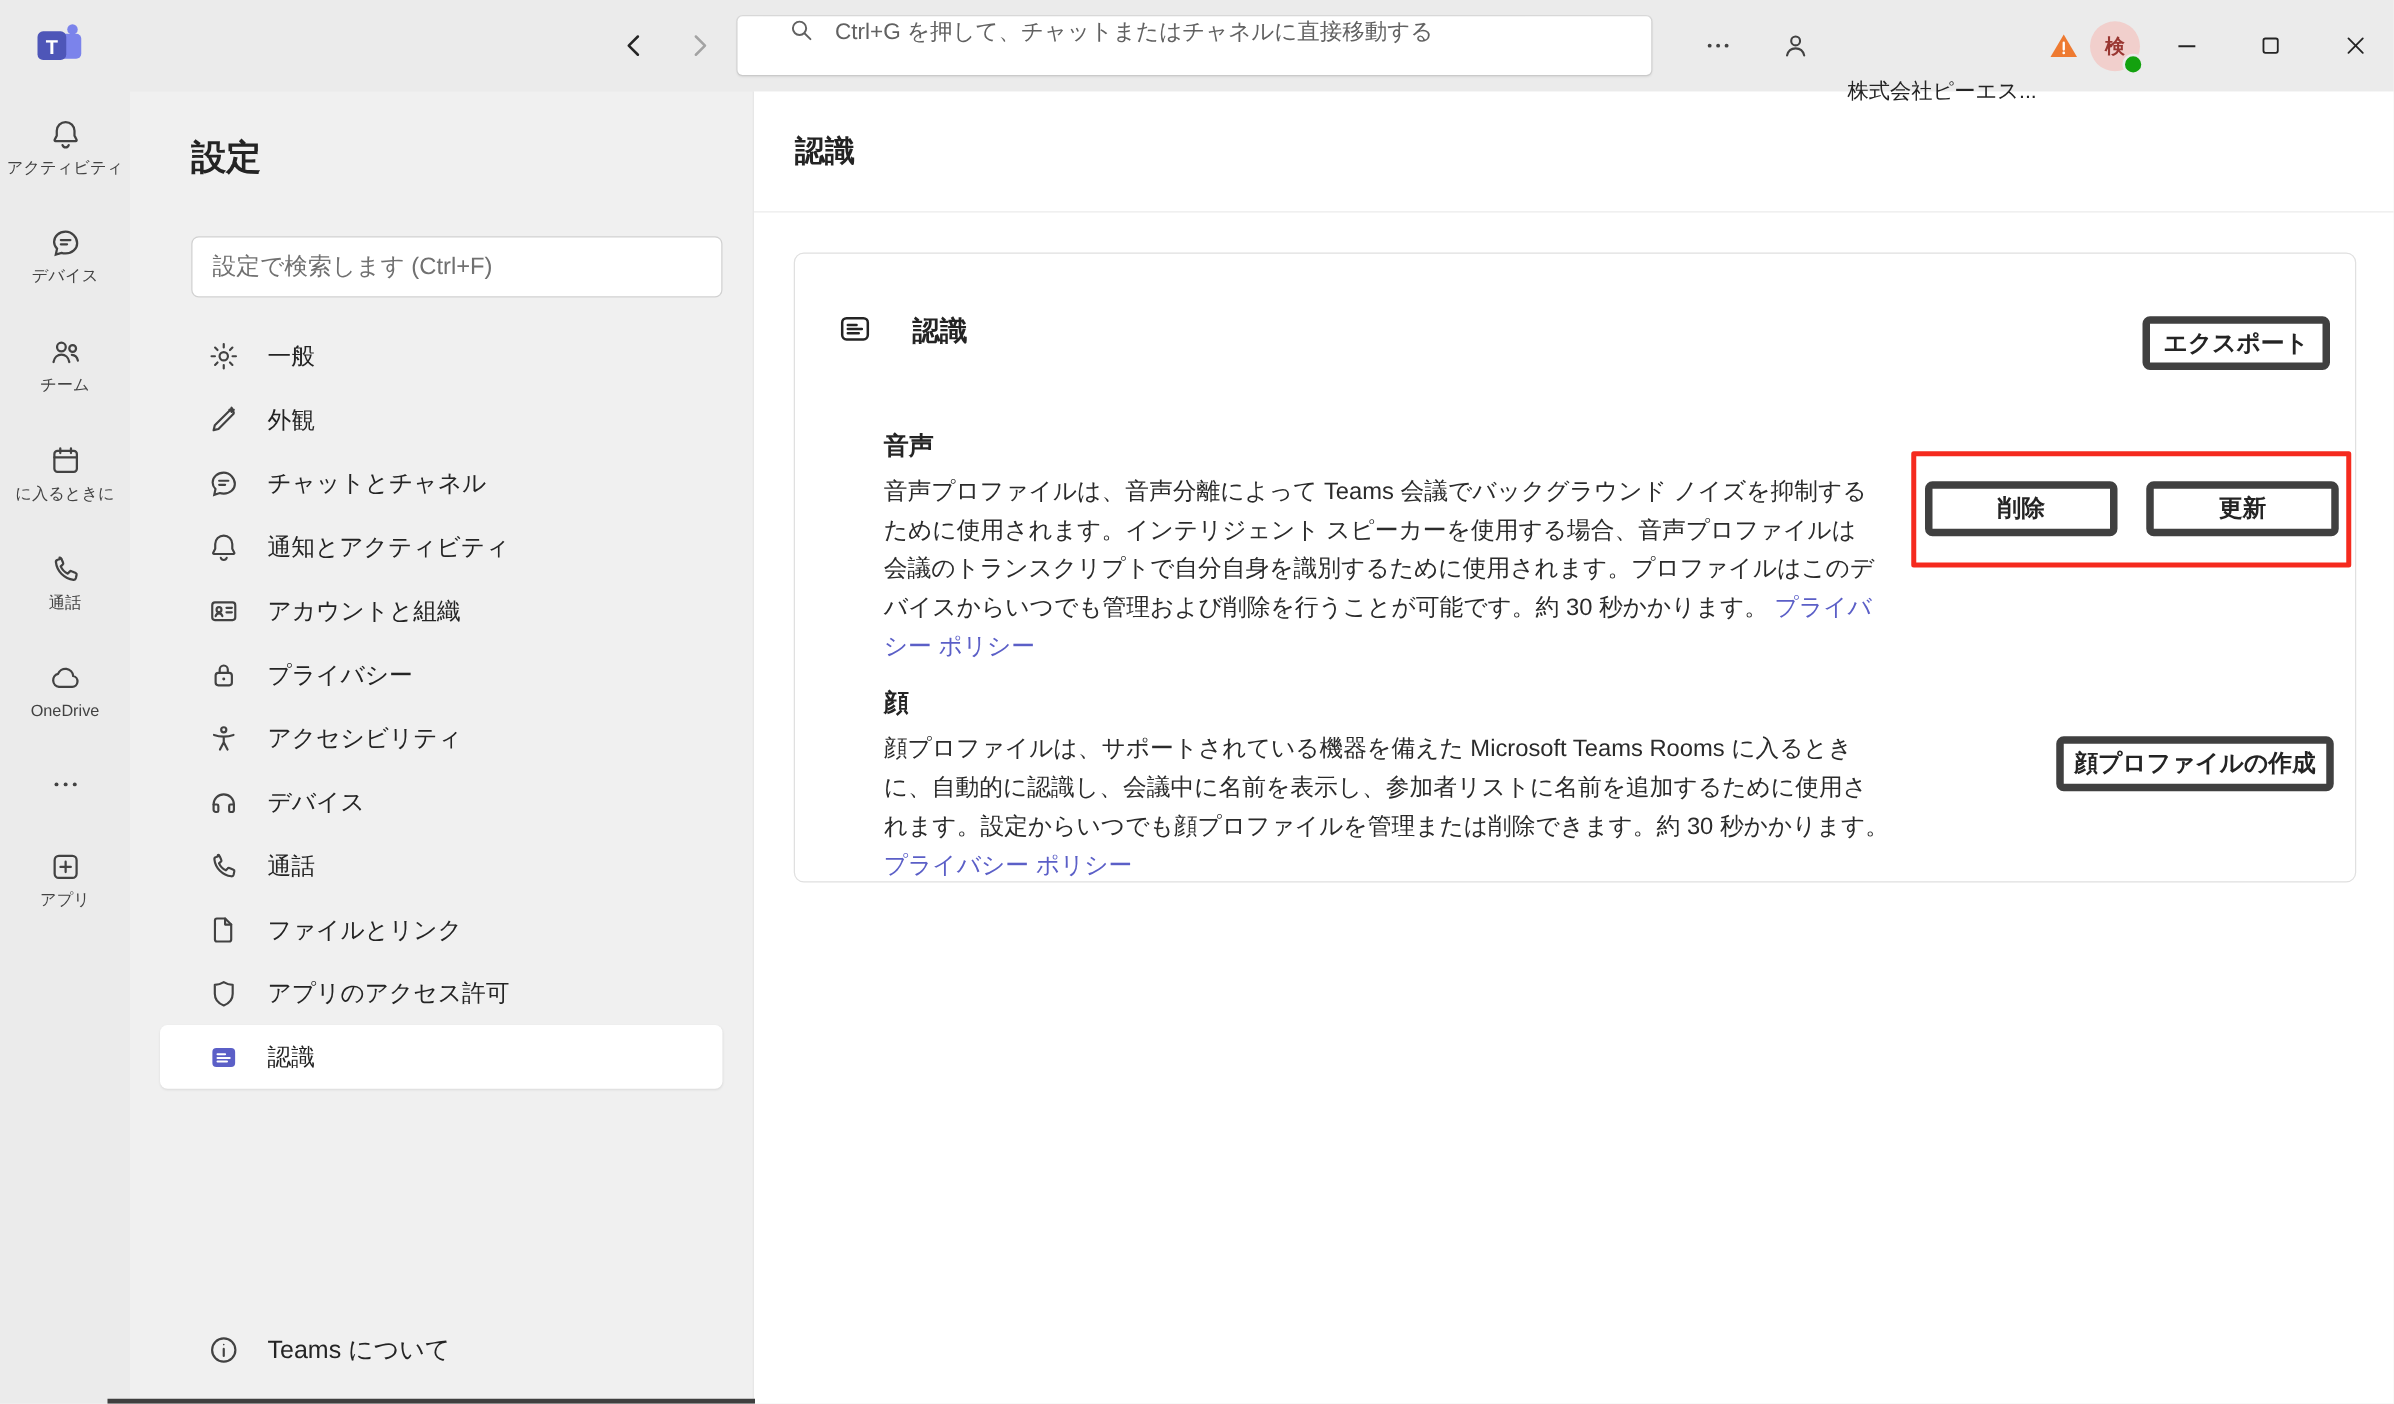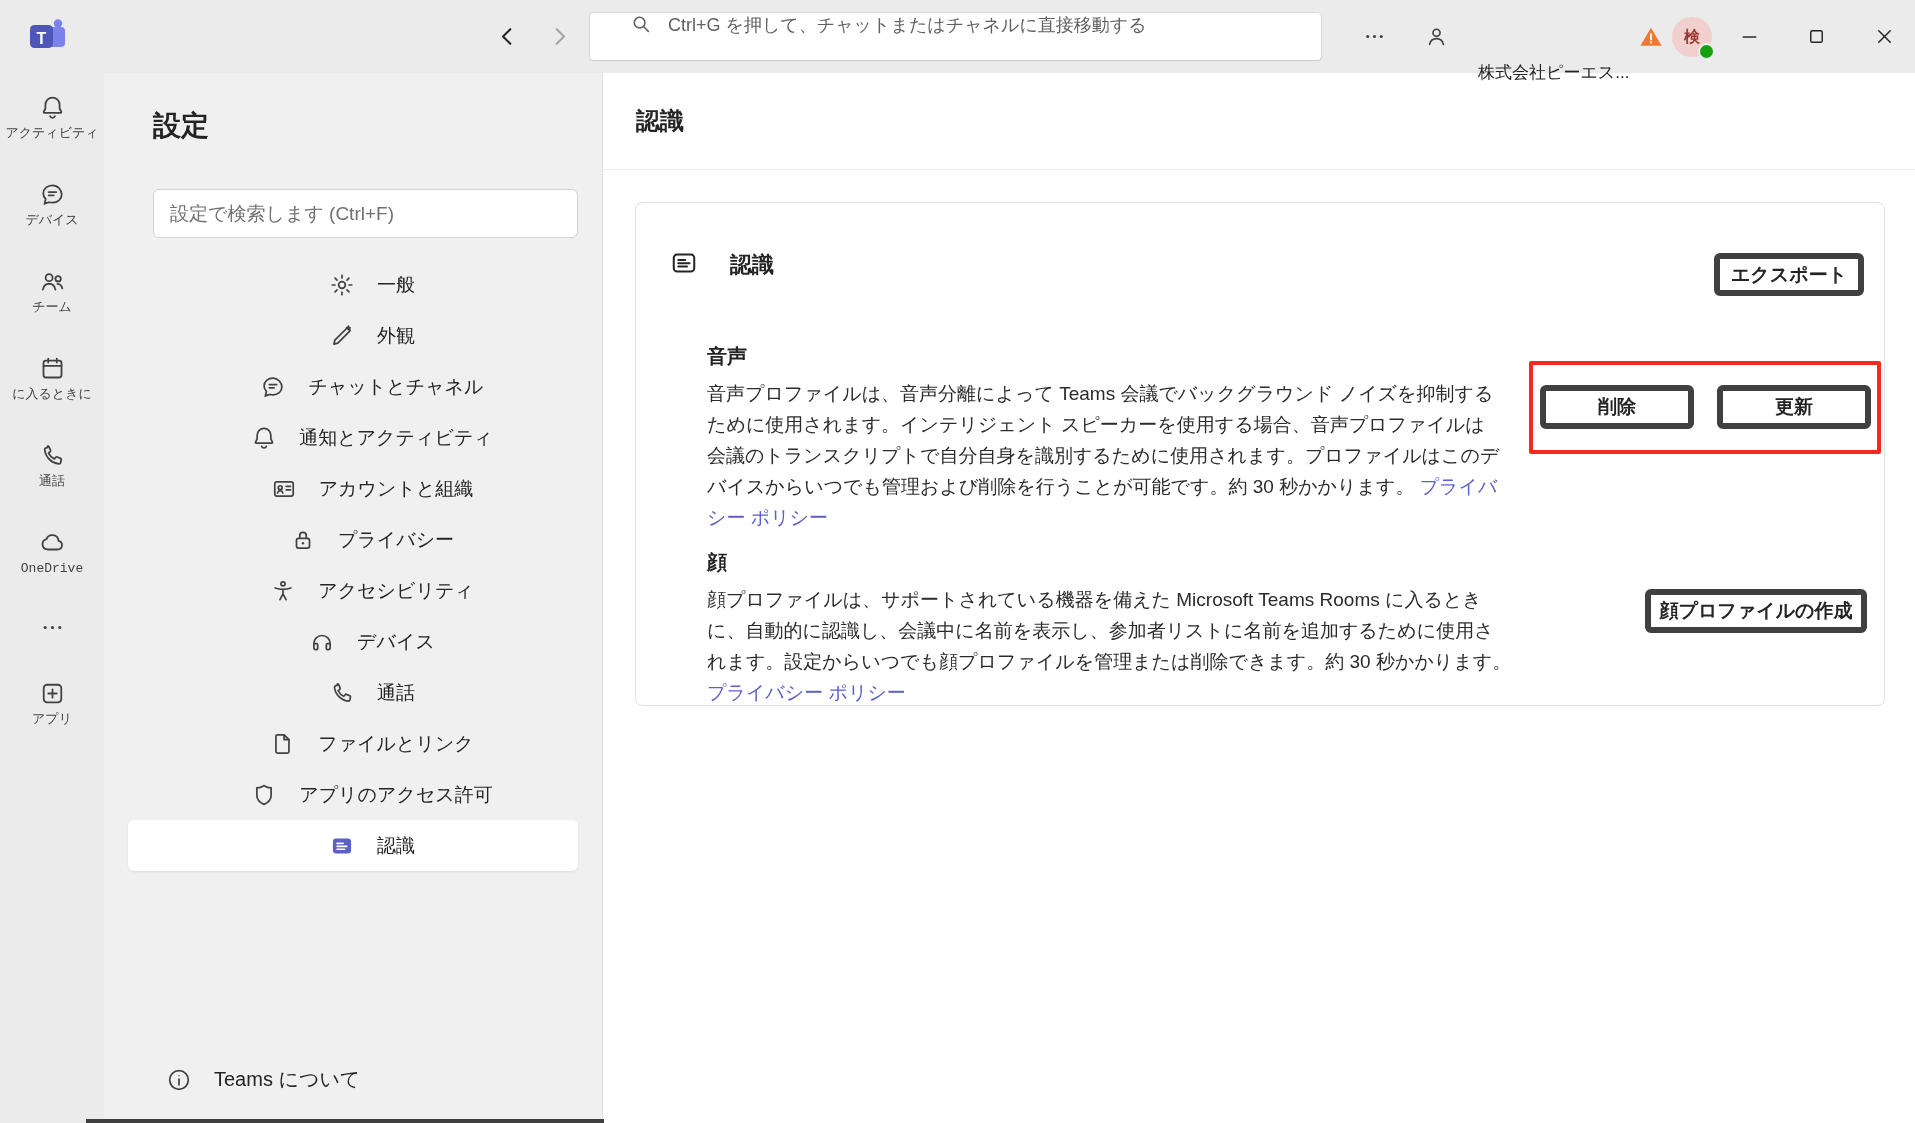--- a/index.html
+++ b/index.html
@@ -30,32 +30,32 @@
   .tb-presence { position:absolute; right:-3px; bottom:-3px; width:17px; height:17px; border-radius:50%;
     background:#13a10e; border:2px solid #ebebeb; }
   .tb-win { position:absolute; top:24px; width:25px; height:25px; color:#242424; cursor:pointer; }
 
   
   .rail { position:absolute; top:73px; left:0; width:104px; bottom:0; background:#ebebeb; z-index:4; }
   .rail-item { width:104px; height:87px; display:flex; flex-direction:column; align-items:center;
     justify-content:center; gap:6px; color:#424242; cursor:pointer; }
   .rail-item.small { height:64px; }
   .rail-item .icon { width:27px; height:27px; }
-  .rail-item .lbl { font-size:13px; line-height:13px;font-family:Liberation Mono, monospace; }
+  .rail-item .lbl { font-size:13px; line-height:13px; }
 
   
   .settings { position:absolute; top:73px; left:104px; width:498px; bottom:0; background:#f0f0f0; z-index:3; }
   .settings-title { position:absolute; left:49px; top:34px; font-size:28px; font-weight:700; }
   .settings-search { position:absolute; left:49px; top:116px; width:425px; height:49px;
     border:1px solid #d1d1d1; border-radius:6px; background:#fff; font-size:19px; color:#c2410c;
     padding:0 16px; font-family:inherit; }
   .settings-search::placeholder { color:#707070; }
   .settings-nav { position:absolute; left:24px; right:24px; top:186px; }
   .s-item { height:51px; display:flex; align-items:center; padding-left:38px; gap:22px;
-    border-radius:6px; font-size:19px; color:#242424; cursor:pointer;justify-content:center; }
+    border-radius:6px; font-size:19px; color:#242424; cursor:pointer; }
   .s-item .icon { width:26px; height:26px; color:#424242; flex:0 0 26px; }
   .s-item.selected { background:#fff; box-shadow:0 1px 2px rgba(0,0,0,.09); }
   .s-item.selected .icon { color:#5b5fc7; }
   .settings-about { position:absolute; left:62px; bottom:30px; display:flex; align-items:center;
     gap:22px; font-size:20px; color:#242424; cursor:pointer; }
   .settings-about .icon { width:26px; height:26px; color:#424242; }
   .bottom-strip { position:absolute; left:86px; bottom:0; width:518px; height:4px; background:#3f3f3f; z-index:6; }
 
   
   .main { position:absolute; top:73px; left:602px; right:0; bottom:0; background:#fff; border-left:1px solid #e0e0e0; }

